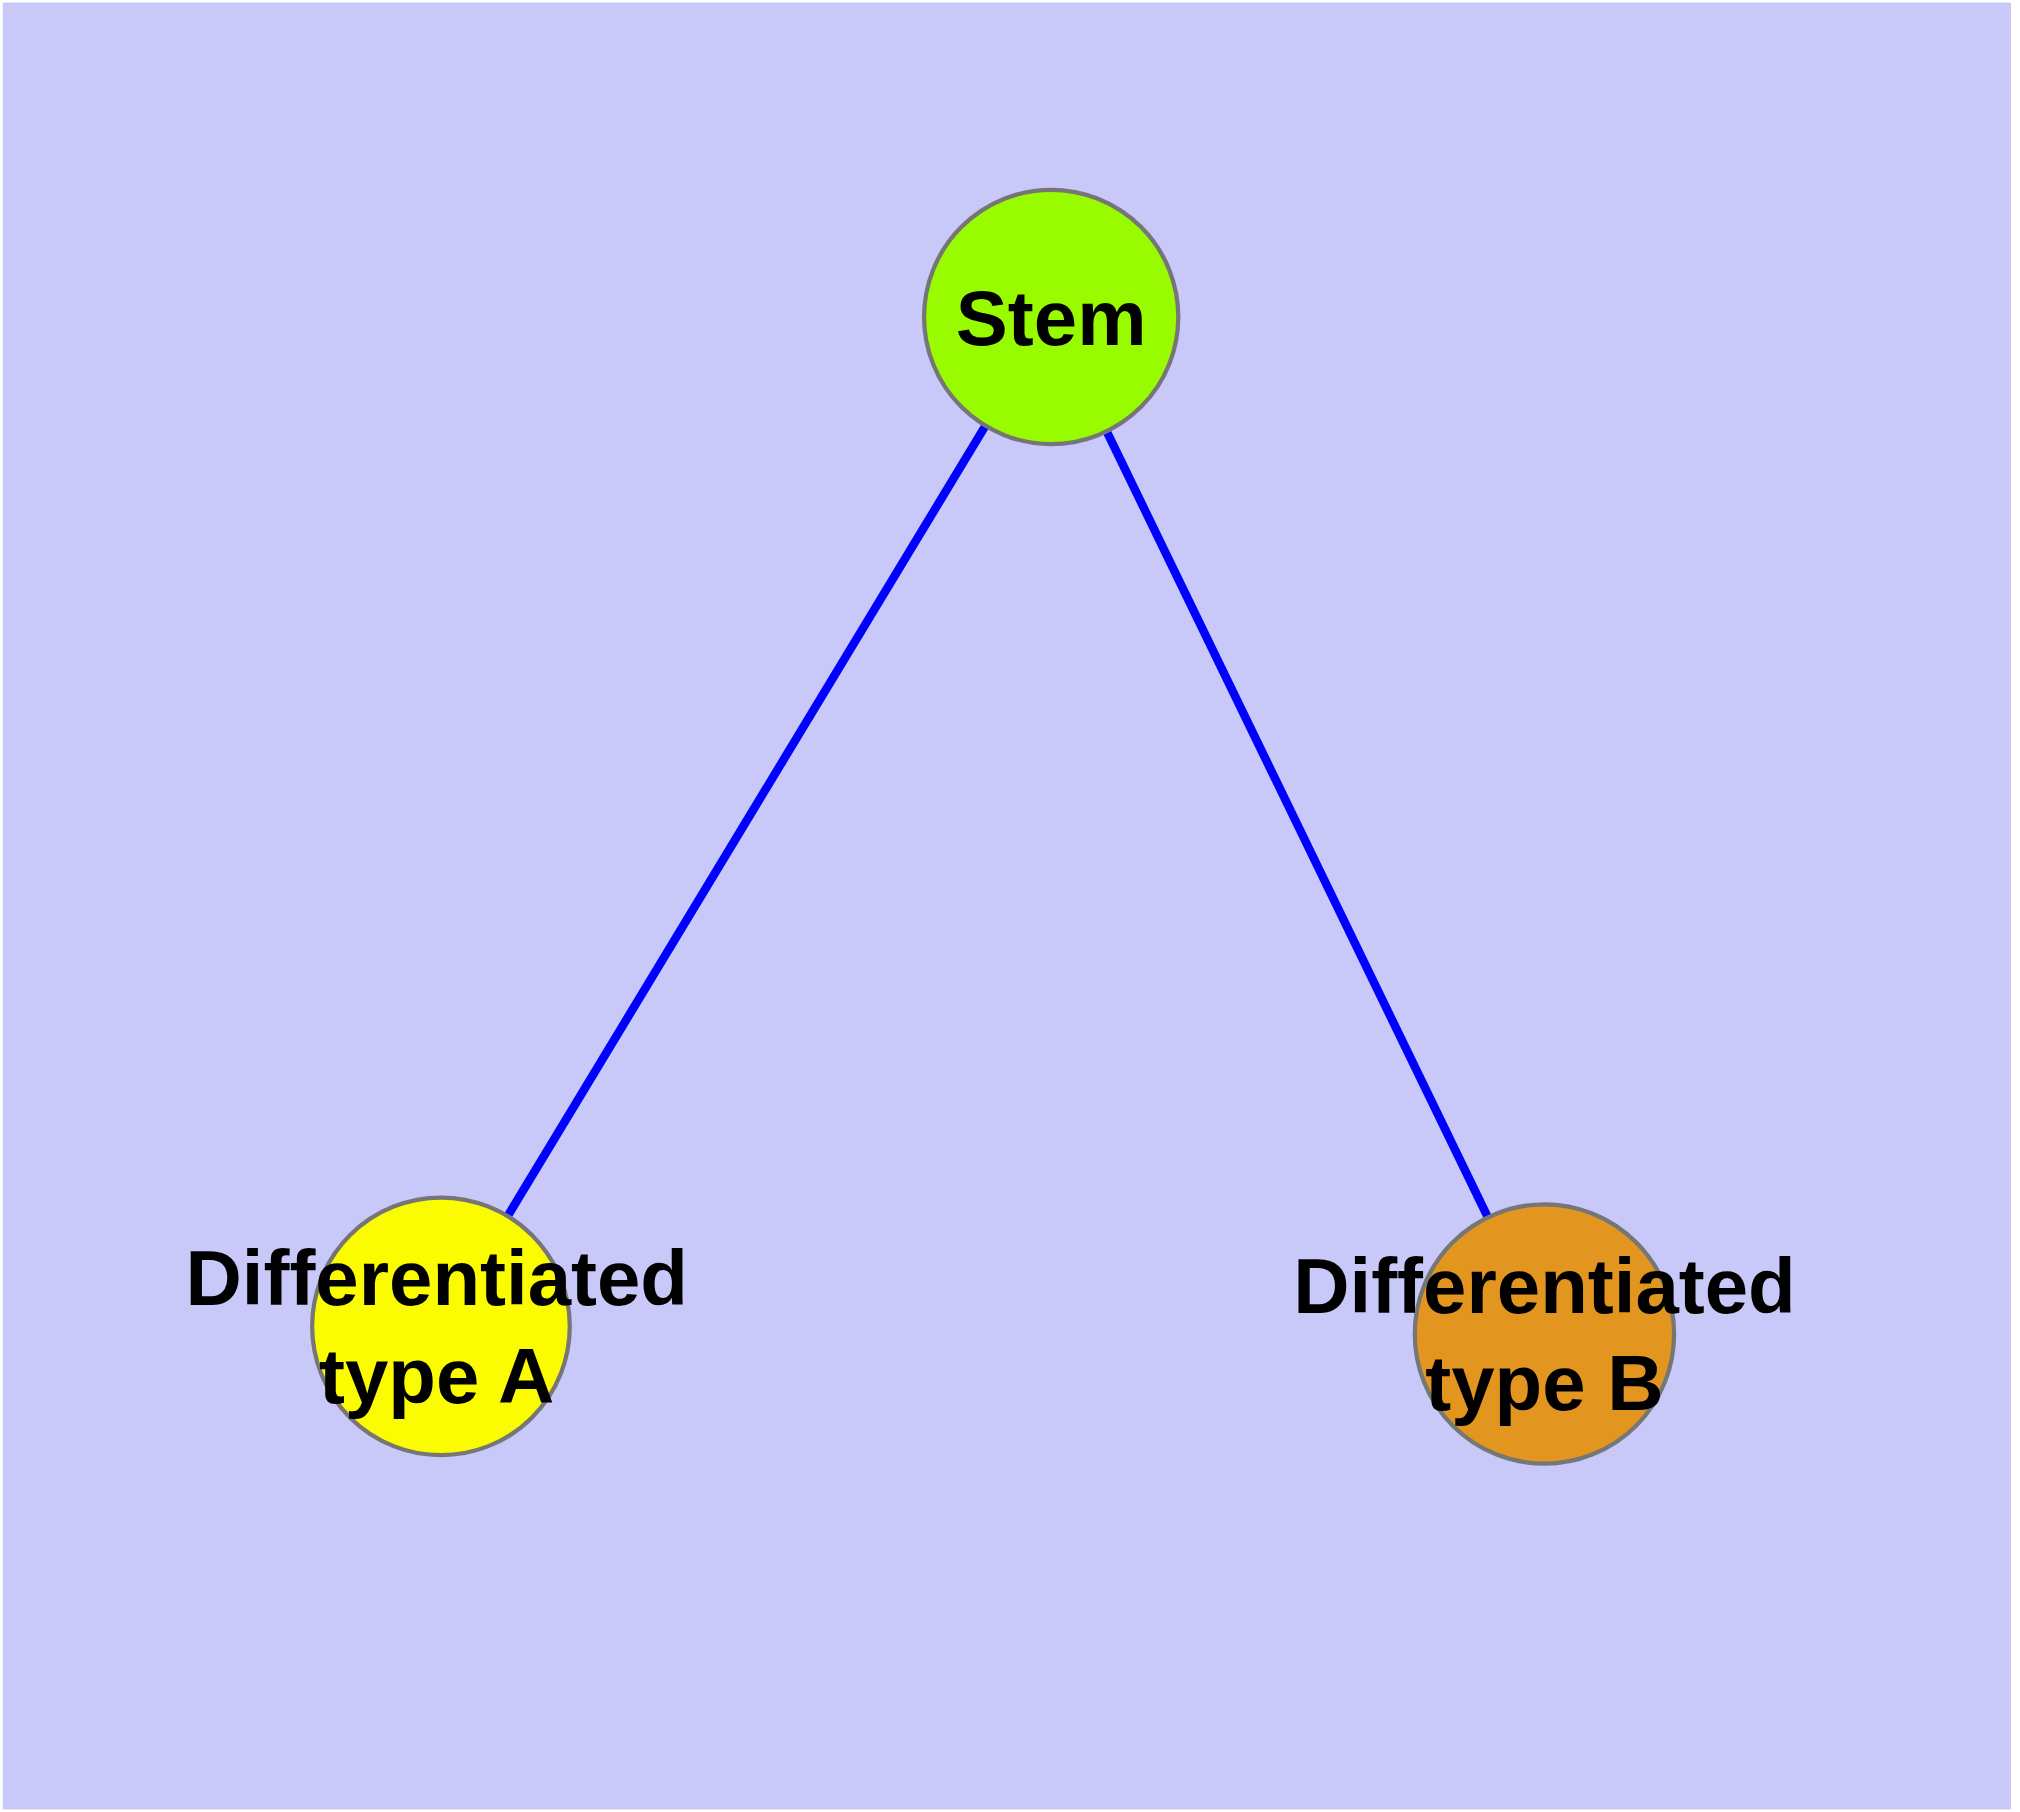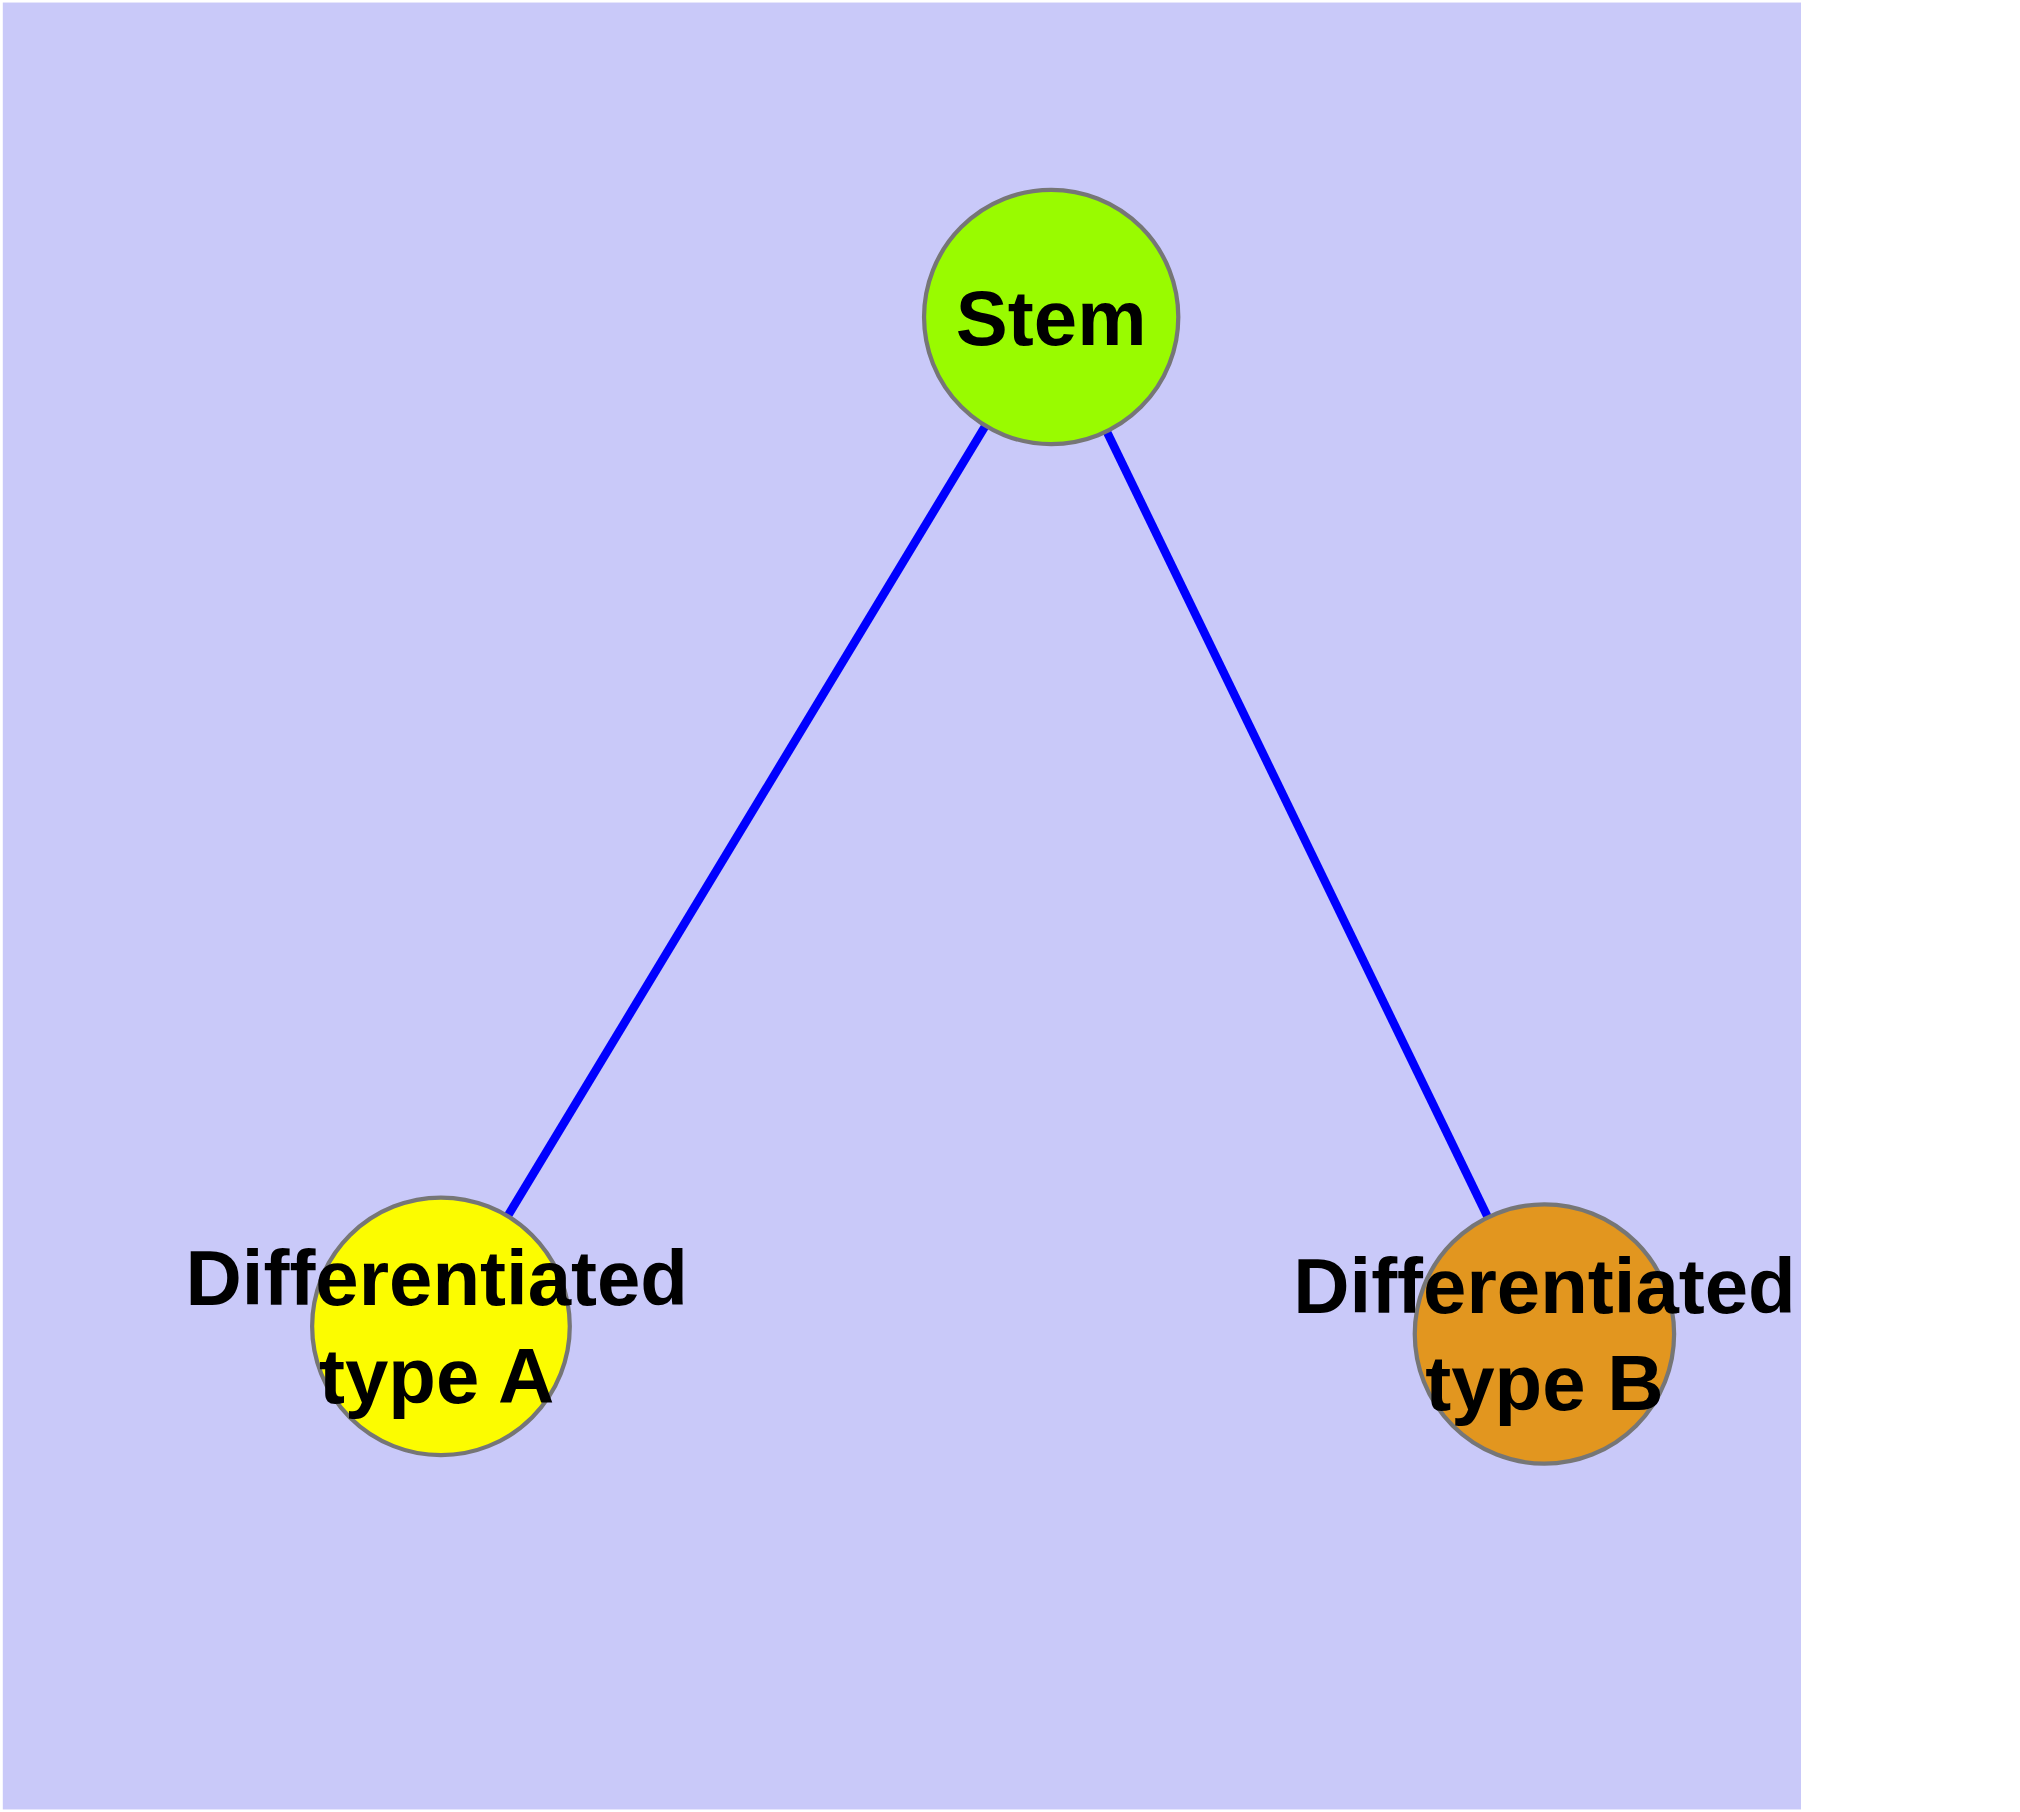--- a/index.html
+++ b/index.html
@@ -2,21 +2,21 @@
 <html style="font-size:13.6px"><head>
 <meta charset="utf-8">
 <style>
   html, body {
     margin: 0;
     padding: 0;
     background: #ffffff;
   }
   .page {
     position: relative;
-    width: 1801px;
+    width: 2011px;
     height: 1812px;
     background: #ffffff;
     overflow: hidden;
   }
   .diagram-svg {
     position: absolute;
     top: 0;
     left: 0;
     display: block;
   }

